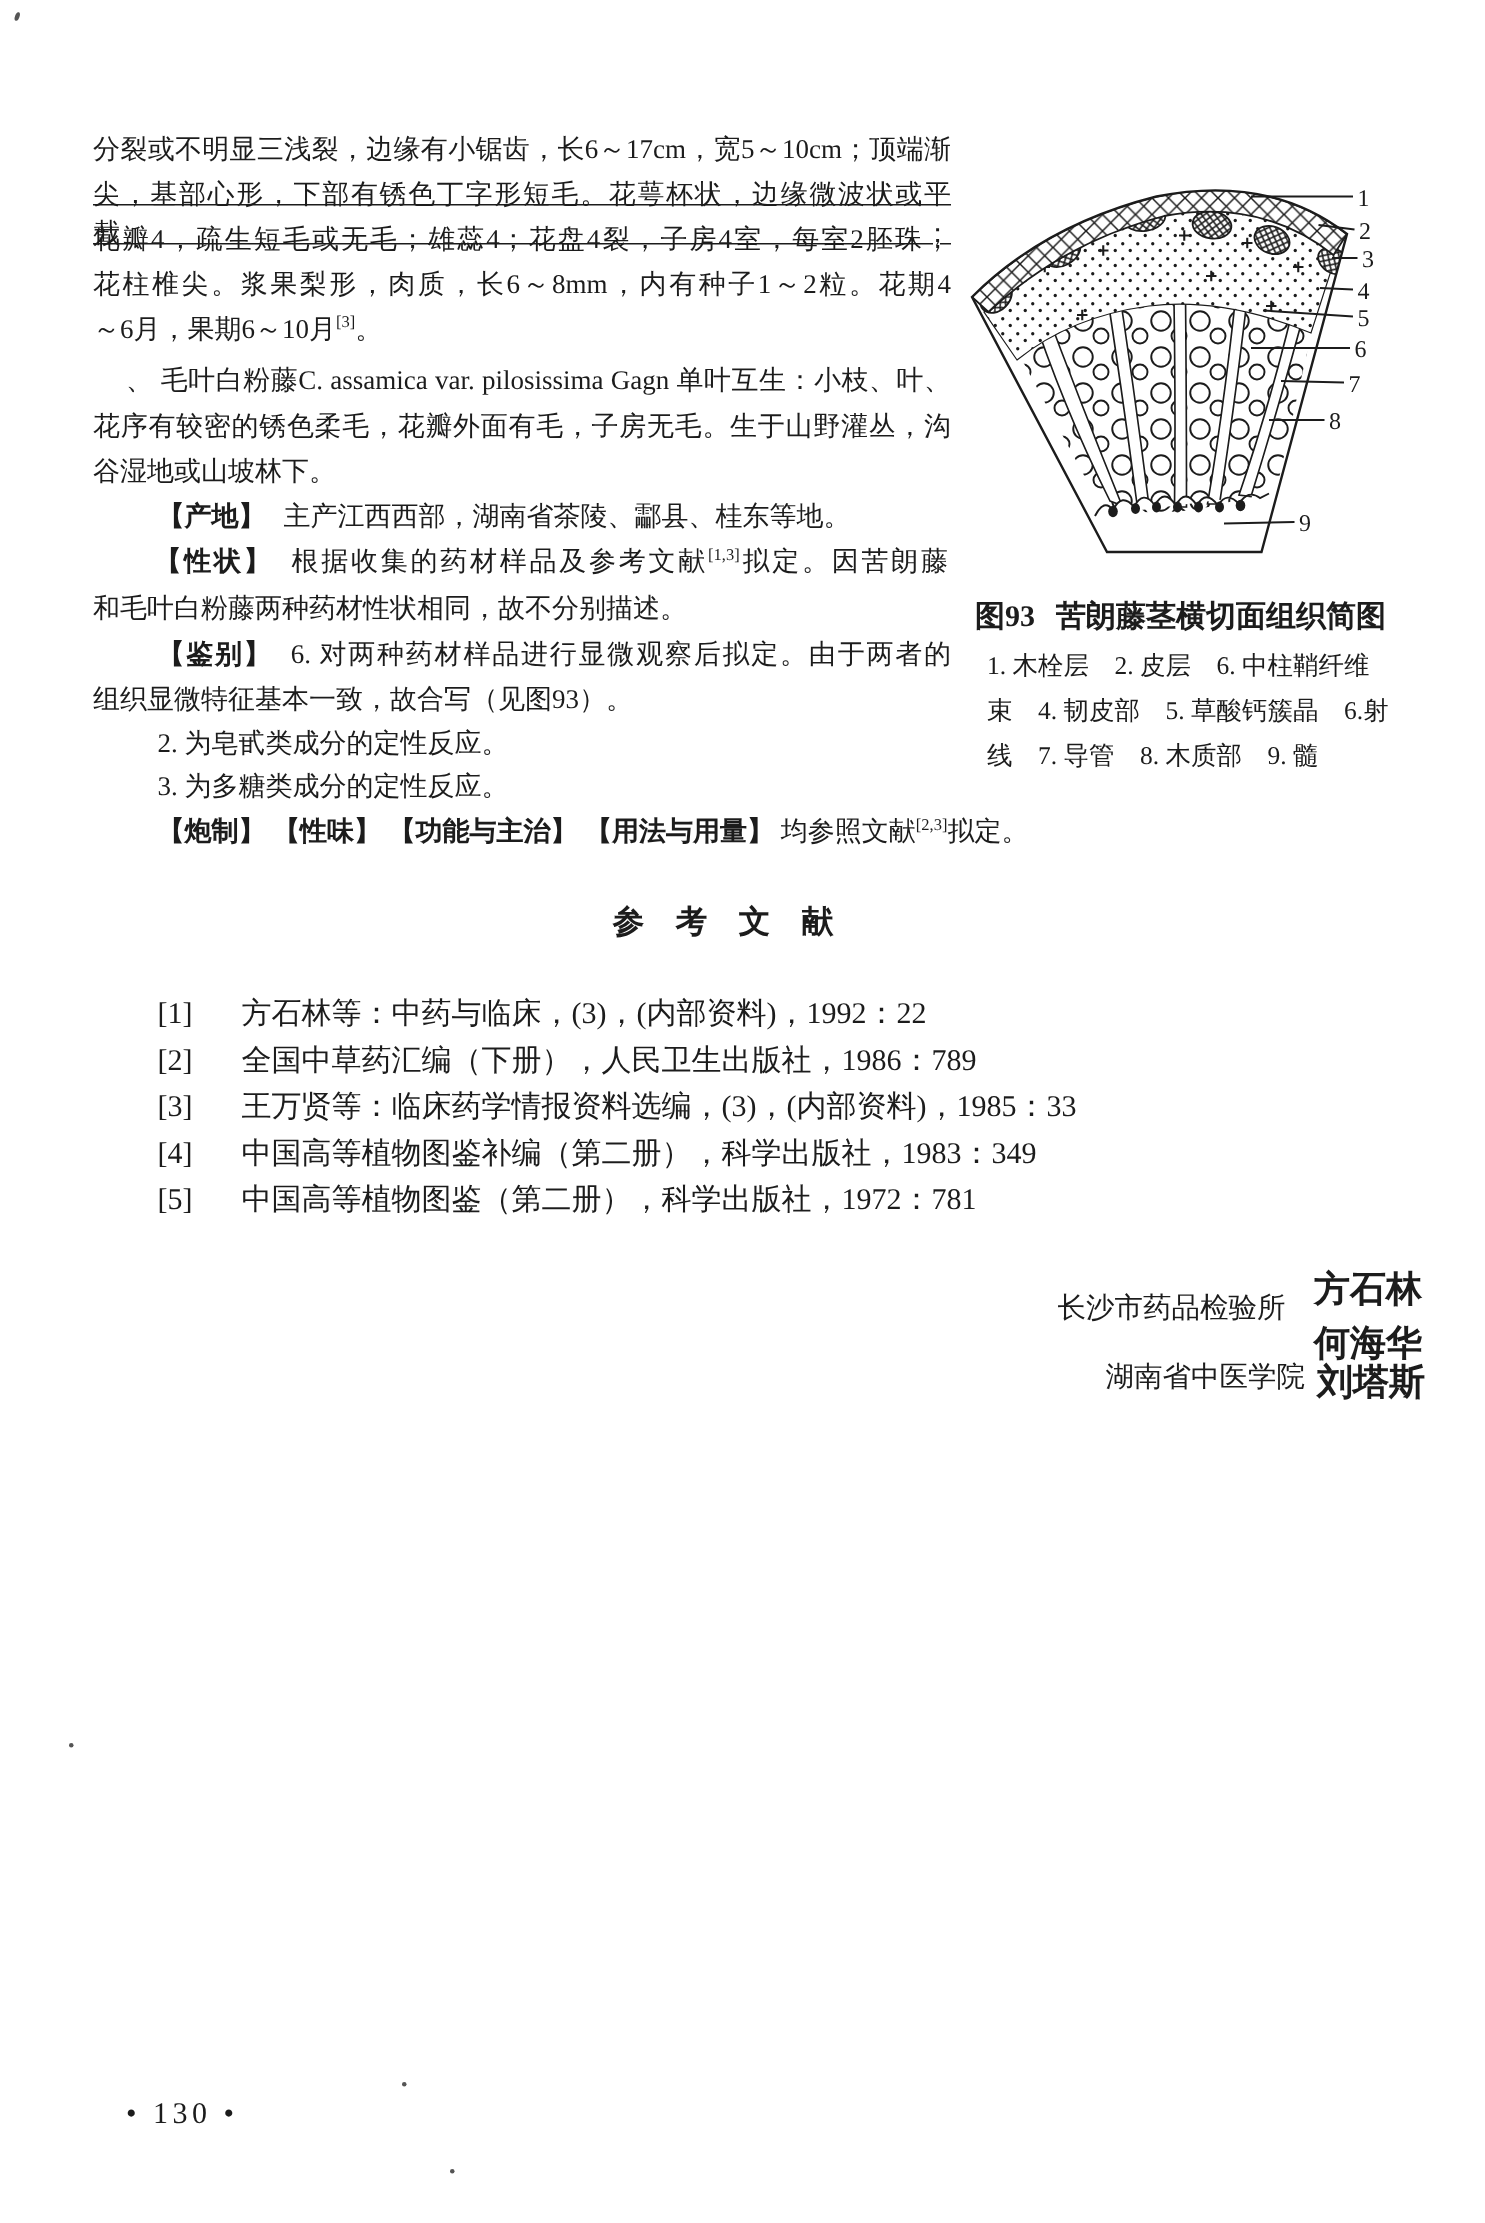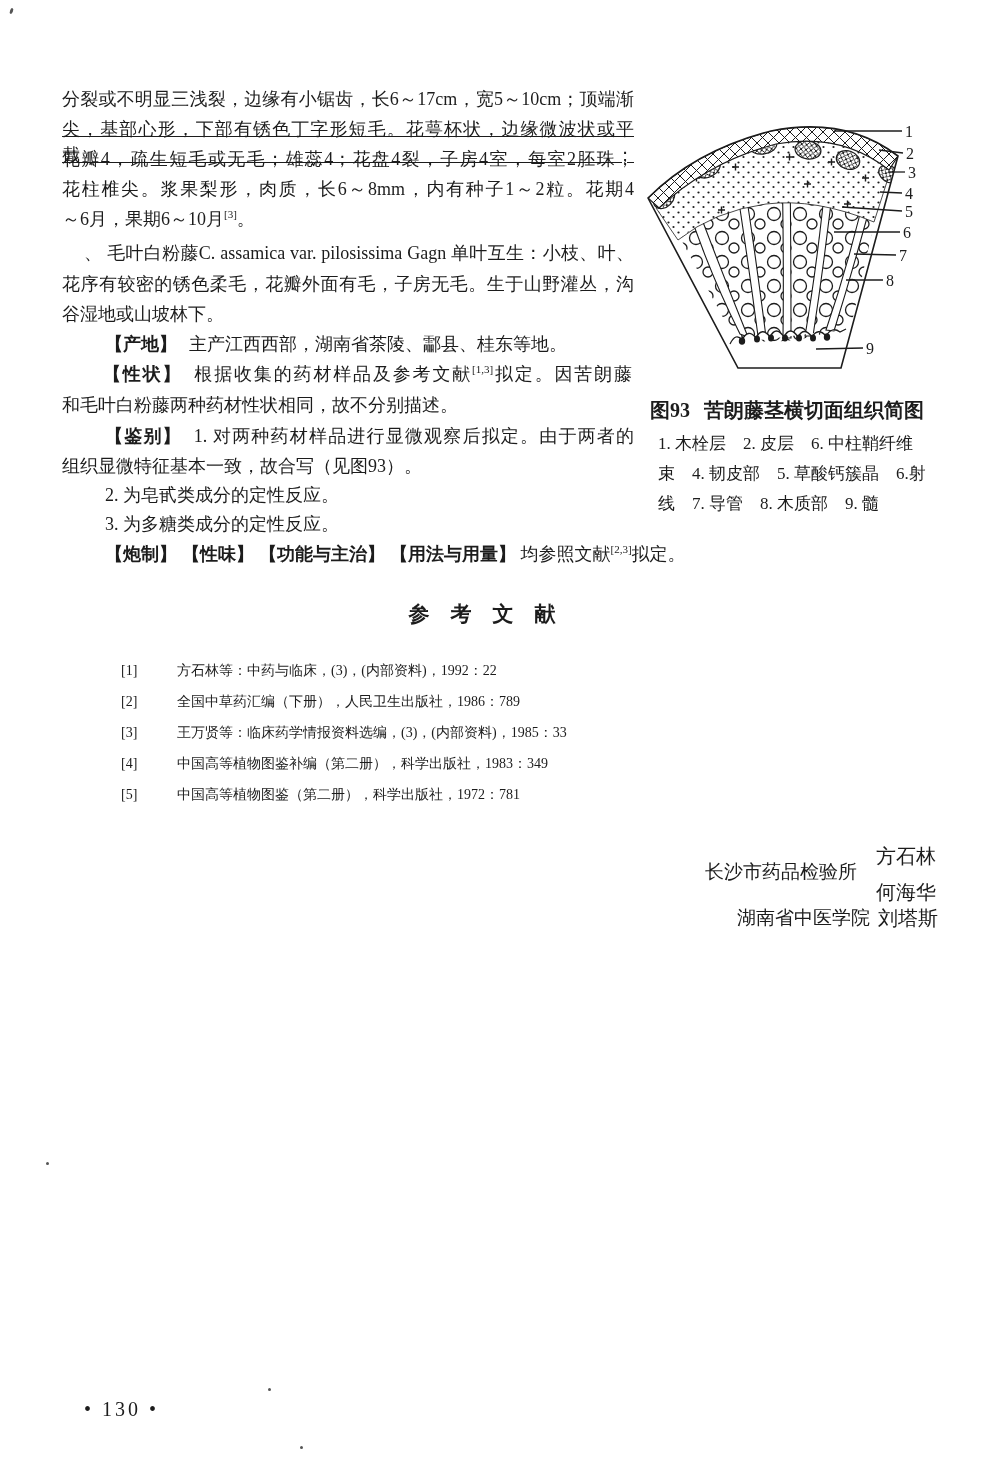--- a/index.html
+++ b/index.html
@@ -3,29 +3,29 @@
 <meta charset="utf-8">
 <style>
   html,body{margin:0;padding:0;background:#e8e8e8;}
   .page{position:relative;width:990px;height:1482px;background:#ffffff;overflow:hidden;
         font-family:"Liberation Serif","DejaVu Serif",serif;color:#1c1c1c;}
   .l{position:absolute;font-size:18px;line-height:26px;white-space:nowrap;}
   .j{white-space:normal;text-align:justify;text-align-last:justify;}
   .mk{font-family:"Liberation Sans","DejaVu Sans",sans-serif;font-weight:700;margin-right:12px;}
   .mkn{font-family:"Liberation Sans","DejaVu Sans",sans-serif;font-weight:700;}
   sup.sup{font-size:11px;line-height:0;vertical-align:super;}
-  .refrow{position:absolute;left:105px;font-size:14px;white-space:nowrap;margin-left:16px;}
+  .refrow{position:absolute;left:105px;font-size:20px;white-space:nowrap;}
   .refnum{display:inline-block;width:56px;}
   .heading{position:absolute;left:62px;width:840px;text-align:center;font-weight:700;
            font-family:"Liberation Sans","DejaVu Sans",sans-serif;font-size:21px;}
   .cap{position:absolute;left:650px;top:397px;font-weight:700;font-size:20px;white-space:nowrap;}
   .cap .capno{margin-right:14px;}
   .legend{position:absolute;left:658px;font-size:17px;white-space:nowrap;}
   .org{position:absolute;text-align:right;font-size:19px;white-space:nowrap;}
-  .nm{position:absolute;font-size:20px;font-weight:400;
+  .nm{position:absolute;font-size:24px;font-weight:700;
       font-family:"Liberation Sans","DejaVu Sans",sans-serif;white-space:nowrap;}
   .pagenum{position:absolute;left:84px;top:1398px;font-size:20px;letter-spacing:3px;}
   .speck{position:absolute;background:#555;border-radius:50%;}
   .fig{position:absolute;left:636px;top:110px;}
   svg text{font-family:"Liberation Serif","DejaVu Serif",serif;}
 </style>
 </head>
 <body>
 
 <div class="page">
@@ -38,21 +38,21 @@
 
   <div class="l j" style="top:240px;left:84px;width:550px;">、 毛叶白粉藤C. assamica var. pilosissima Gagn 单叶互生：小枝、叶、</div>
   <div class="l j" style="top:271px;left:62px;width:572px;">花序有较密的锈色柔毛，花瓣外面有毛，子房无毛。生于山野灌丛，沟</div>
   <div class="l" style="top:301px;left:62px;">谷湿地或山坡林下。</div>
 
   <div class="l" style="top:331px;left:105px;"><b class="mk">【产地】</b><span>主产江西西部，湖南省茶陵、酃县、桂东等地。</span></div>
 
   <div class="l j" style="top:361px;left:103px;width:529px;"><b class="mk">【性状】</b><span>根据收集的药材样品及参考文献</span><sup class="sup">[1,3]</sup><span>拟定。因苦朗藤</span></div>
   <div class="l" style="top:392px;left:62px;">和毛叶白粉藤两种药材性状相同，故不分别描述。</div>
 
-  <div class="l j" style="top:423px;left:105px;width:529px;"><b class="mk">【鉴别】</b><span>1. 对两种药材样品进行显微观察后拟定。由于两者的</span></div>
+  <div class="l j" style="top:423px;left:105px;width:529px;"><b class="mk">【鉴别】</b><span>6. 对两种药材样品进行显微观察后拟定。由于两者的</span></div>
   <div class="l" style="top:453px;left:62px;">组织显微特征基本一致，故合写（见图93）。</div>
   <div class="l" style="top:482px;left:105px;">2. 为皂甙类成分的定性反应。</div>
   <div class="l" style="top:511px;left:105px;">3. 为多糖类成分的定性反应。</div>
 
   <div class="l" style="top:541px;left:105px;"><span class="mkn">【炮制】 【性味】 【功能与主治】 【用法与用量】</span><span> 均参照文献</span><sup class="sup">[2,3]</sup><span>拟定。</span></div>
 
   <svg class="fig" width="312" height="284" viewBox="0 0 312 284">
     <defs>
       <pattern id="xh" width="11" height="11" patternUnits="userSpaceOnUse">
         <rect width="11" height="11" fill="#fff"></rect>

